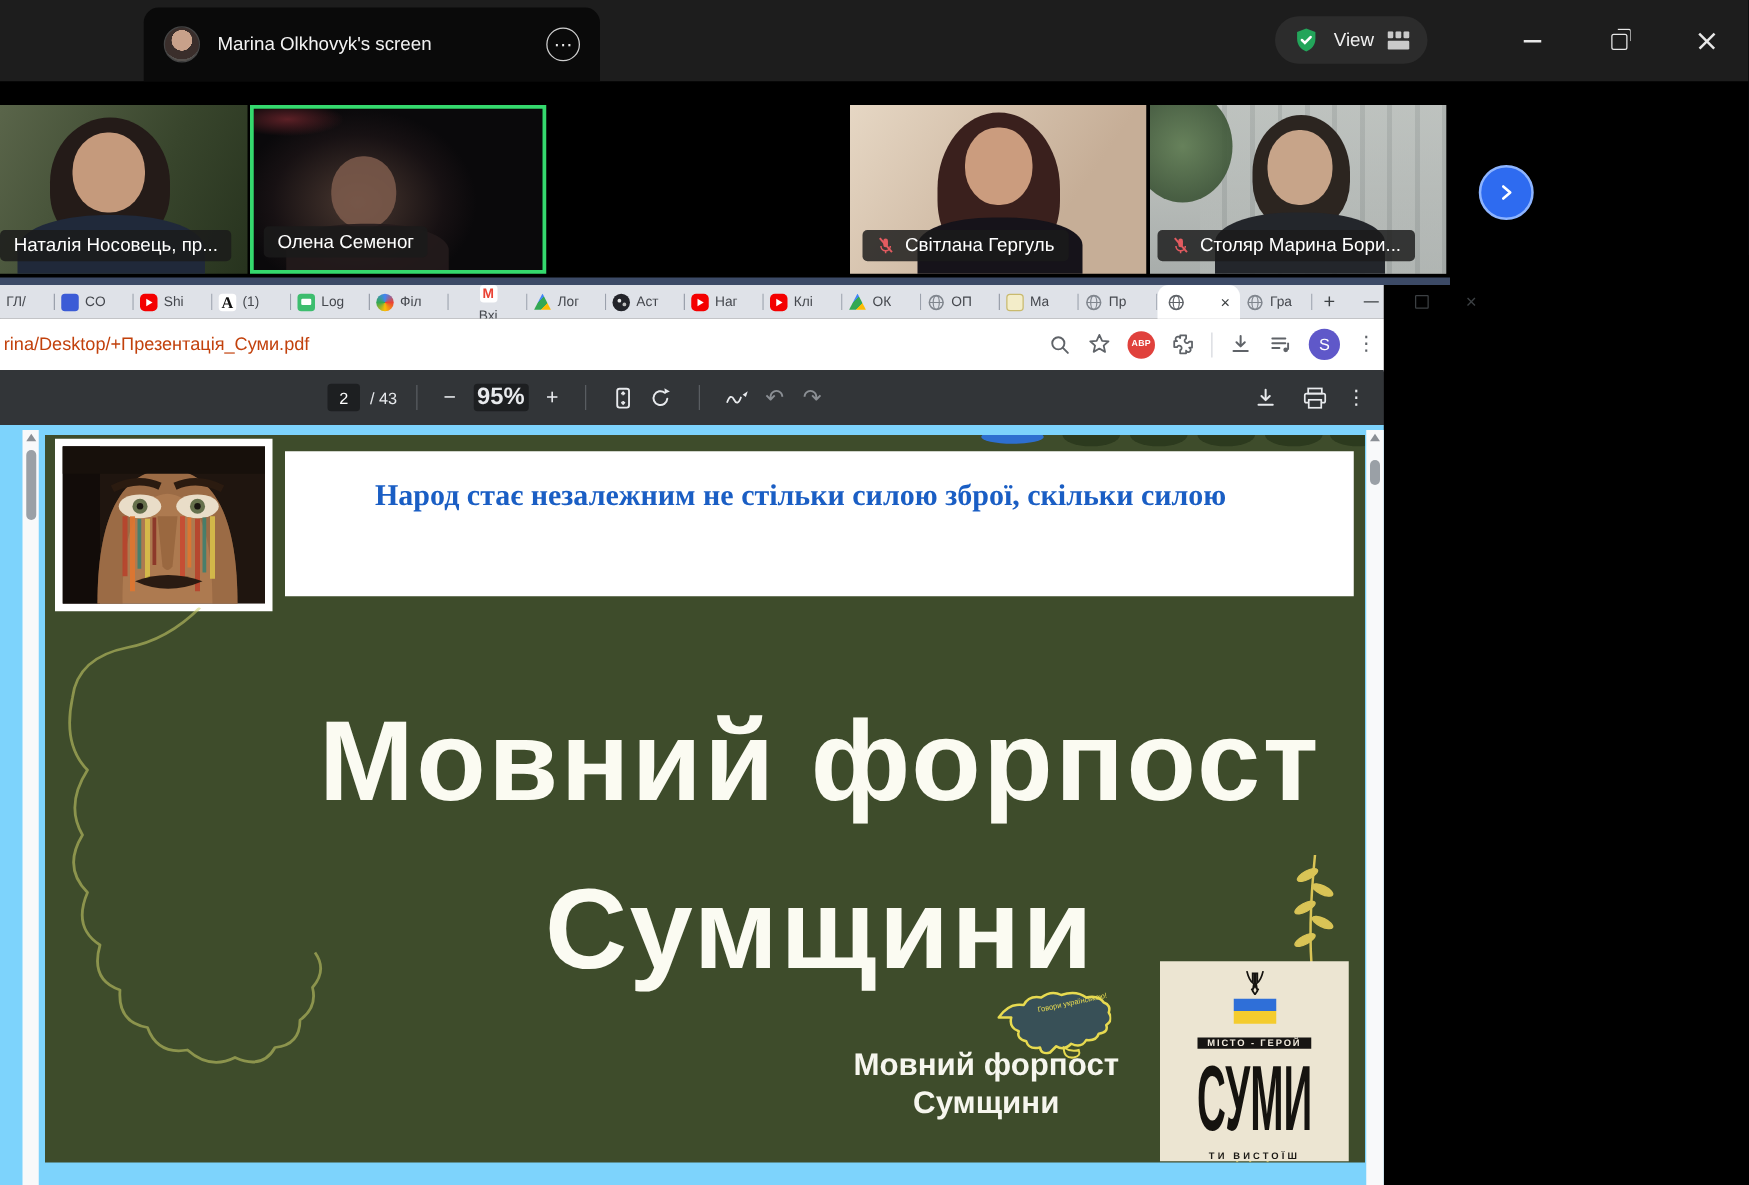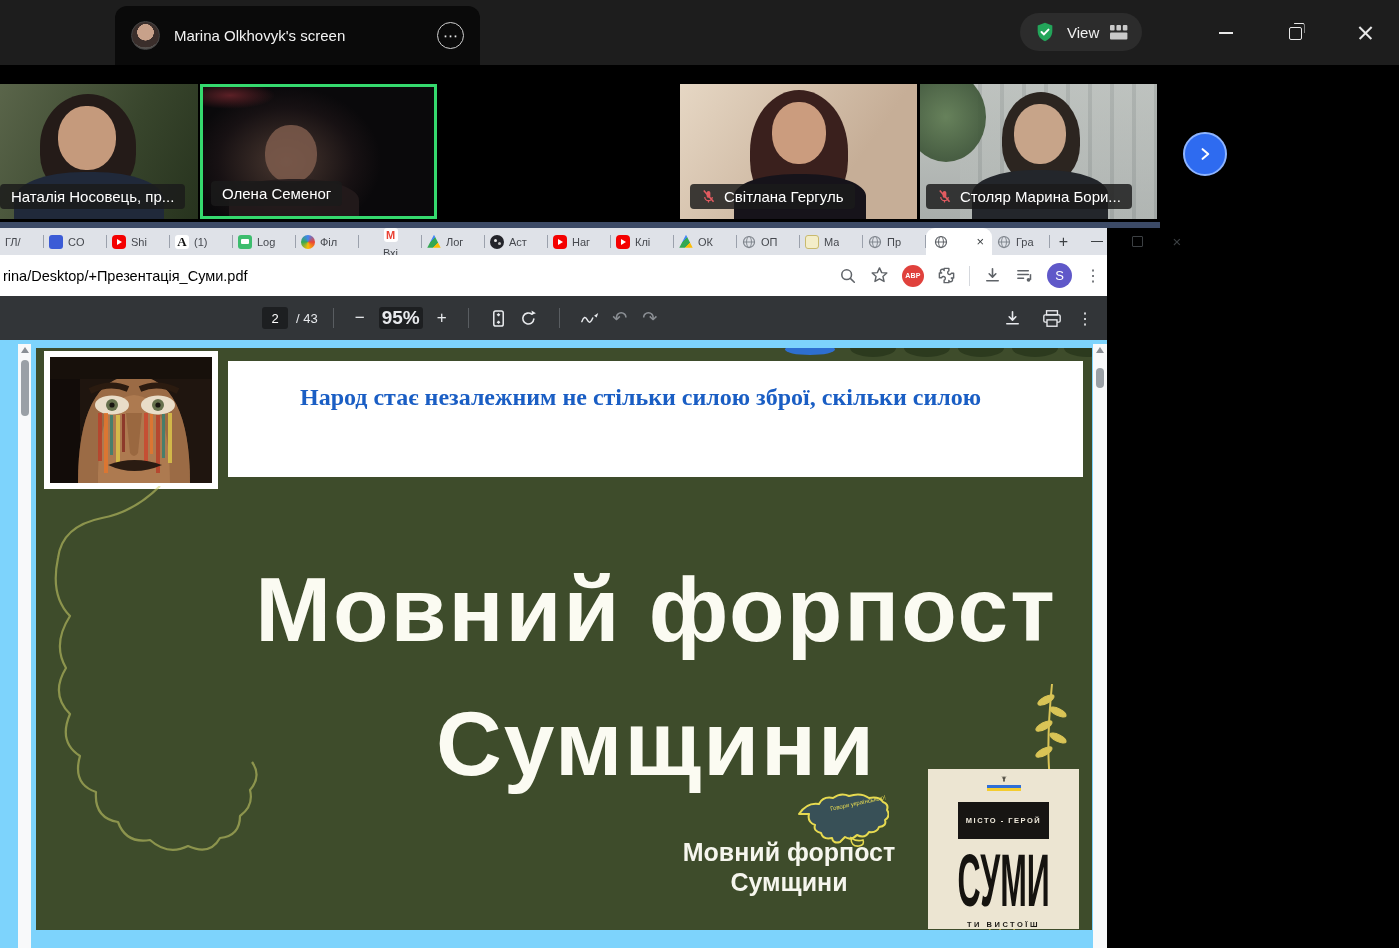--- a/index.html
+++ b/index.html
@@ -80,21 +80,21 @@
   .fi-gmail::after{content:"M";position:absolute;left:0;top:0;width:14px;height:14px;display:flex;align-items:center;justify-content:center;
     font-weight:bold;font-size:11px;color:#ea4335;}
   .fi-drive{border-radius:0;clip-path:polygon(50% 2%,98% 95%,2% 95%);
     background:linear-gradient(135deg,#4285f4 0 38%,#34a853 38% 66%,#fbbc05 66%);}
   .fi-dark{background:#23242a;border-radius:50%;}
   .fi-dark::after{content:"";position:absolute;left:4px;top:4px;width:3px;height:3px;border-radius:50%;background:#e8e8e8;box-shadow:4px 3px 0 #bbb;}
   .fi-doc{background:#f3edc9;border:1px solid #c9ba6e;box-sizing:border-box;}
 
   .addrbar{position:absolute;left:0;top:27px;width:1107px;height:41px;background:#fff;border-bottom:1px solid #dfe2e8;
     display:flex;align-items:center;}
-  .url-text{position:absolute;left:3px;top:0;height:41px;display:flex;align-items:center;font-size:14.5px;color:#000000;}
+  .url-text{position:absolute;left:3px;top:0;height:41px;display:flex;align-items:center;font-size:14.5px;color:#c2410c;}
   .addr-icons{position:absolute;right:6px;top:0;height:41px;display:flex;align-items:center;gap:13px;}
   .abp{width:22px;height:22px;border-radius:50%;background:#e0413c;color:#fff;font-size:7px;font-weight:bold;
     display:flex;align-items:center;justify-content:center;letter-spacing:.3px;}
   .vsep{width:1px;height:20px;background:#d5d8dd;}
   .s-avatar{width:25px;height:25px;border-radius:50%;background:#5f58c9;color:#fff;font-size:13px;
     display:flex;align-items:center;justify-content:center;}
   .kebab{color:#5f6368;font-size:16px;line-height:1;}
 
   
   .pdfbar{position:absolute;left:0;top:68px;width:1107px;height:44px;background:#323538;display:flex;align-items:center;color:#e8eaed;}
@@ -132,21 +132,21 @@
   .cap1,.cap2{position:absolute;left:600px;width:306px;text-align:center;color:#f6f6ee;font-weight:bold;
     font-size:25px;line-height:1;white-space:nowrap;}
   .cap1{top:492px;} .cap2{top:522px;}
   .ua-map{position:absolute;left:757px;top:438px;}
   .ua-note{position:absolute;left:787px;top:452px;width:70px;transform:rotate(-12deg);
     font-size:6px;color:#e7da50;text-align:center;}
   .wheat{position:absolute;left:930px;top:330px;}
   .logo-card{position:absolute;left:892px;top:421px;width:151px;height:160px;background:#ece5d2;
     display:flex;flex-direction:column;align-items:center;}
   .flag{width:34px;height:21px;margin-top:3px;background:linear-gradient(#2f6fd8 0 50%,#f4cc2e 50%);}
-  .badge{margin-top:11px;background:#171513;color:#efe9dc;font-size:7.5px;letter-spacing:1.5px;padding:14px 8px;font-weight:bold;}
+  .badge{margin-top:11px;background:#171513;color:#efe9dc;font-size:7.5px;letter-spacing:1.5px;padding:0 8px;font-weight:bold;}
   .logo-name{margin-top:21px;font-weight:900;font-size:40px;color:#15130f;letter-spacing:0px;
     transform:scale(0.8,1.85);line-height:1;}
   .logo-slogan{margin-top:20px;font-size:7.5px;letter-spacing:2.5px;font-weight:bold;color:#1c1a16;}
 </style>
 </head>
 <body>
 
 <div id="screen">
 
   <div class="topbar">

